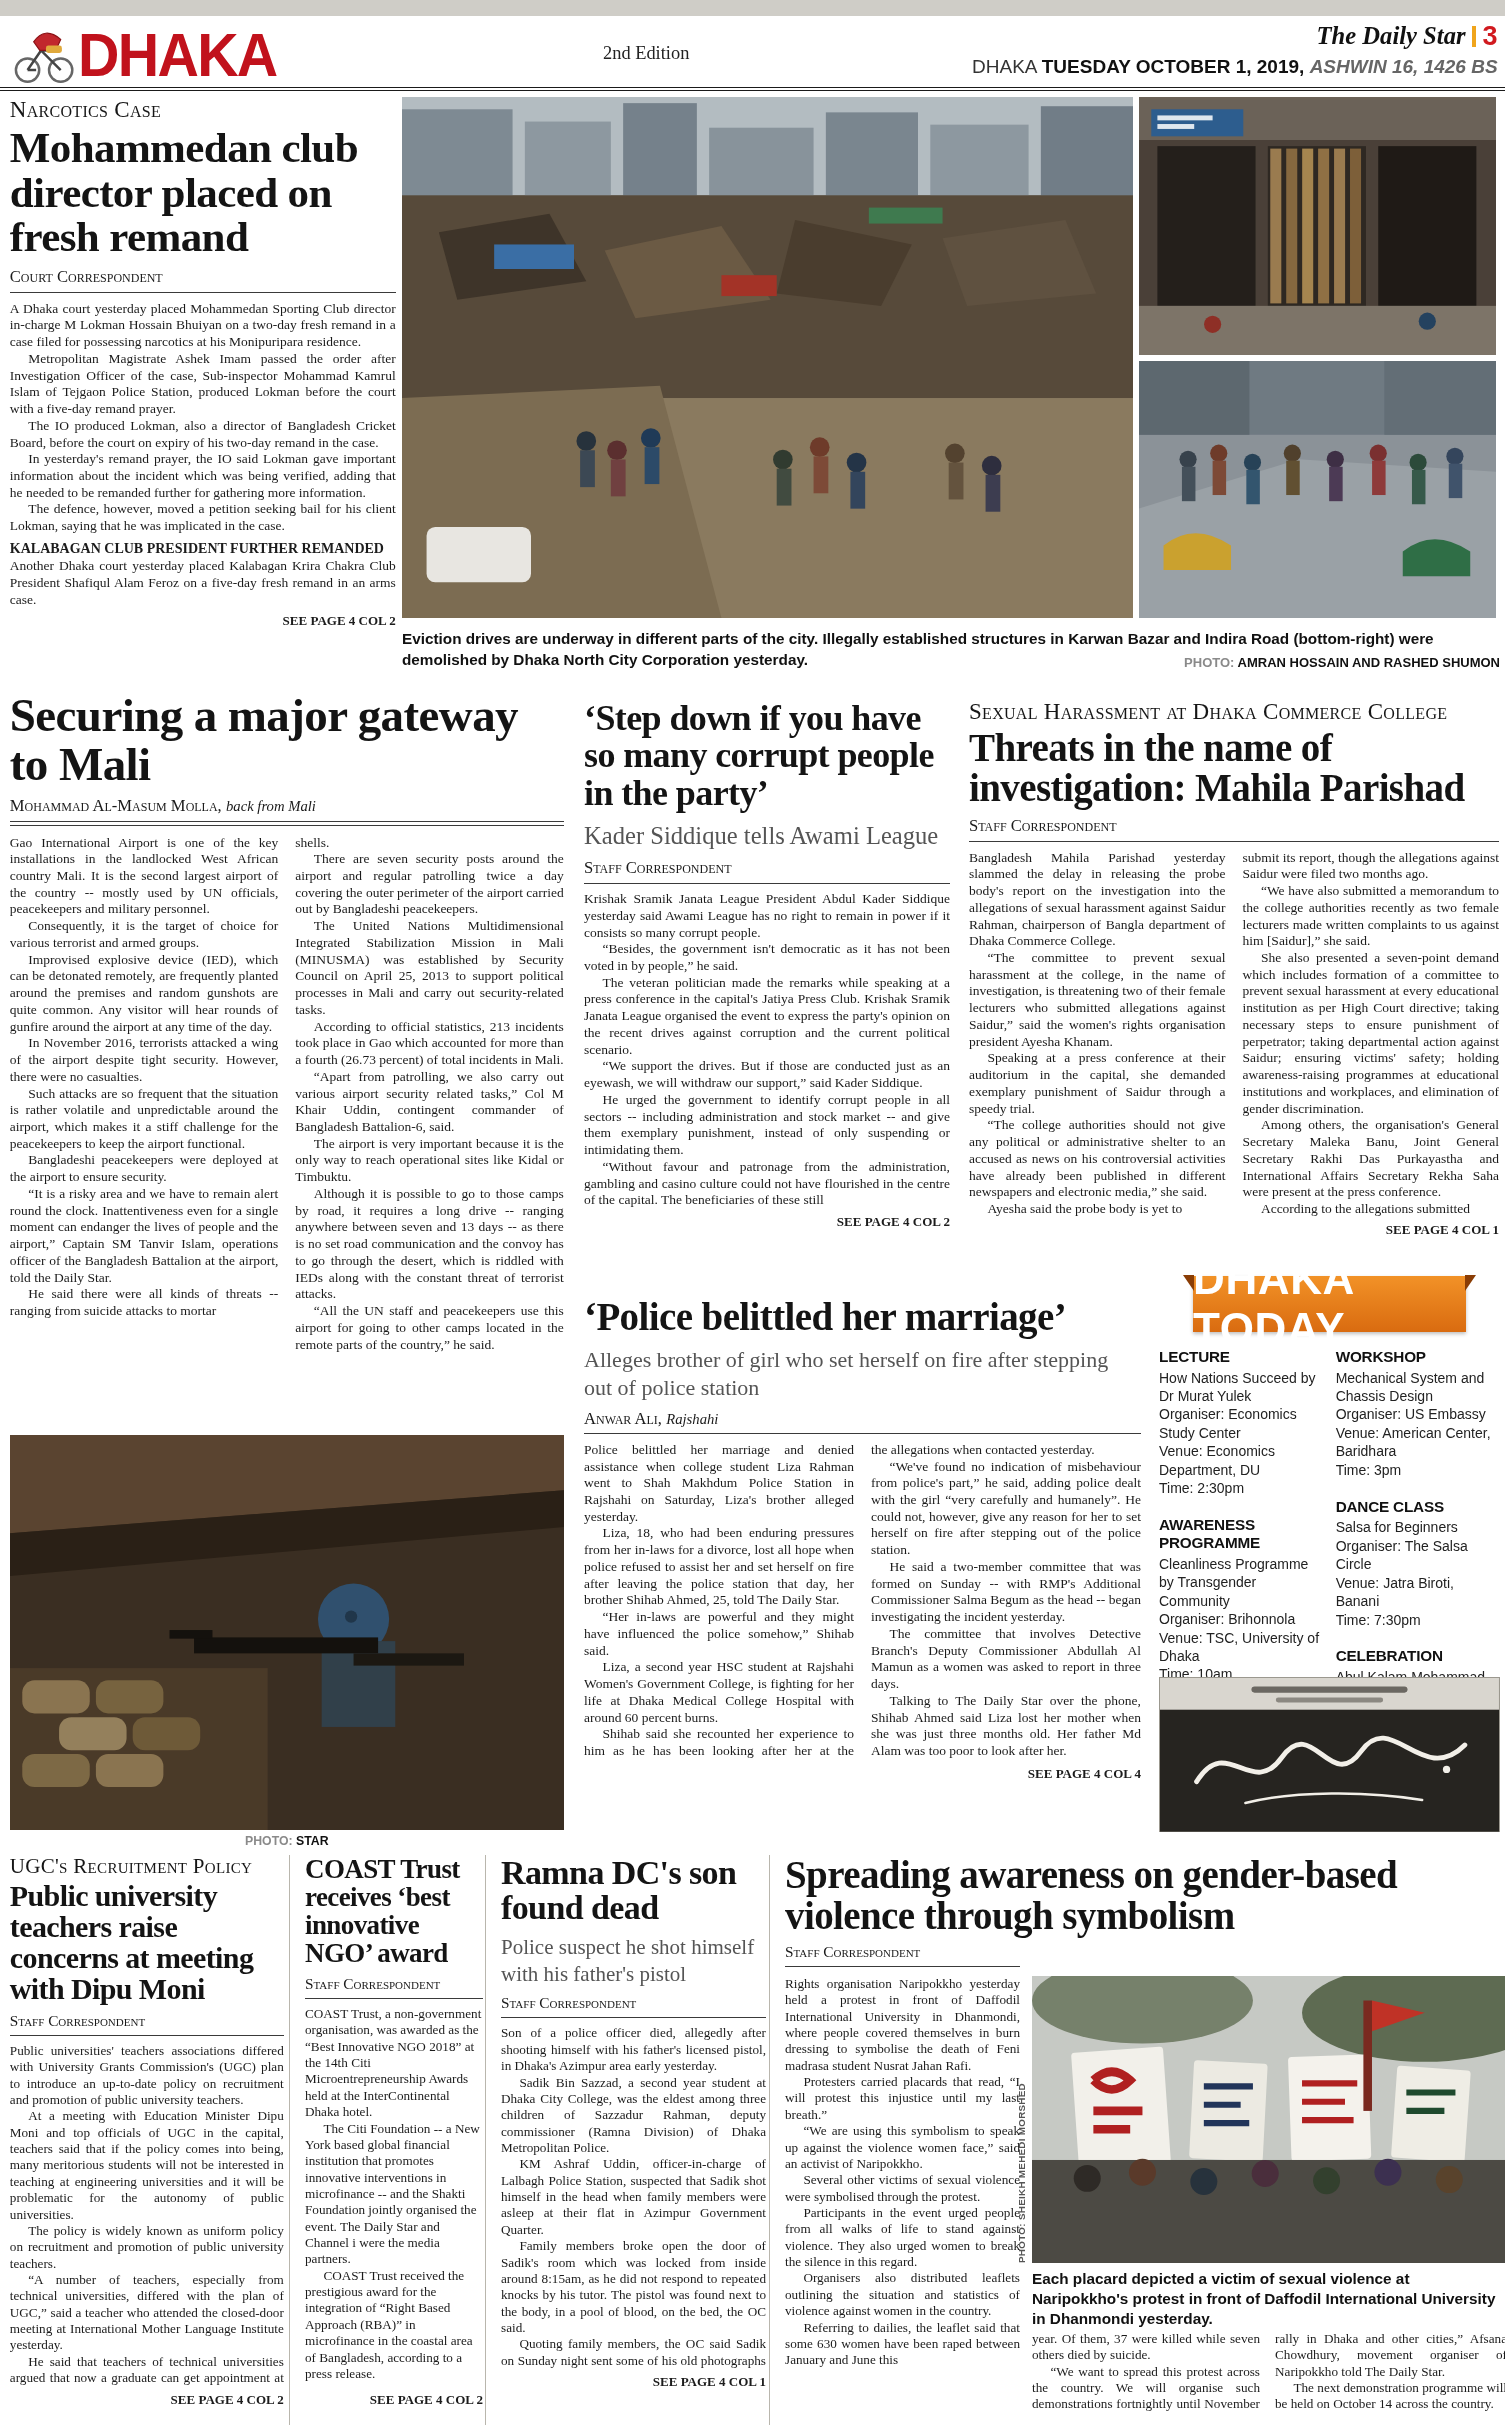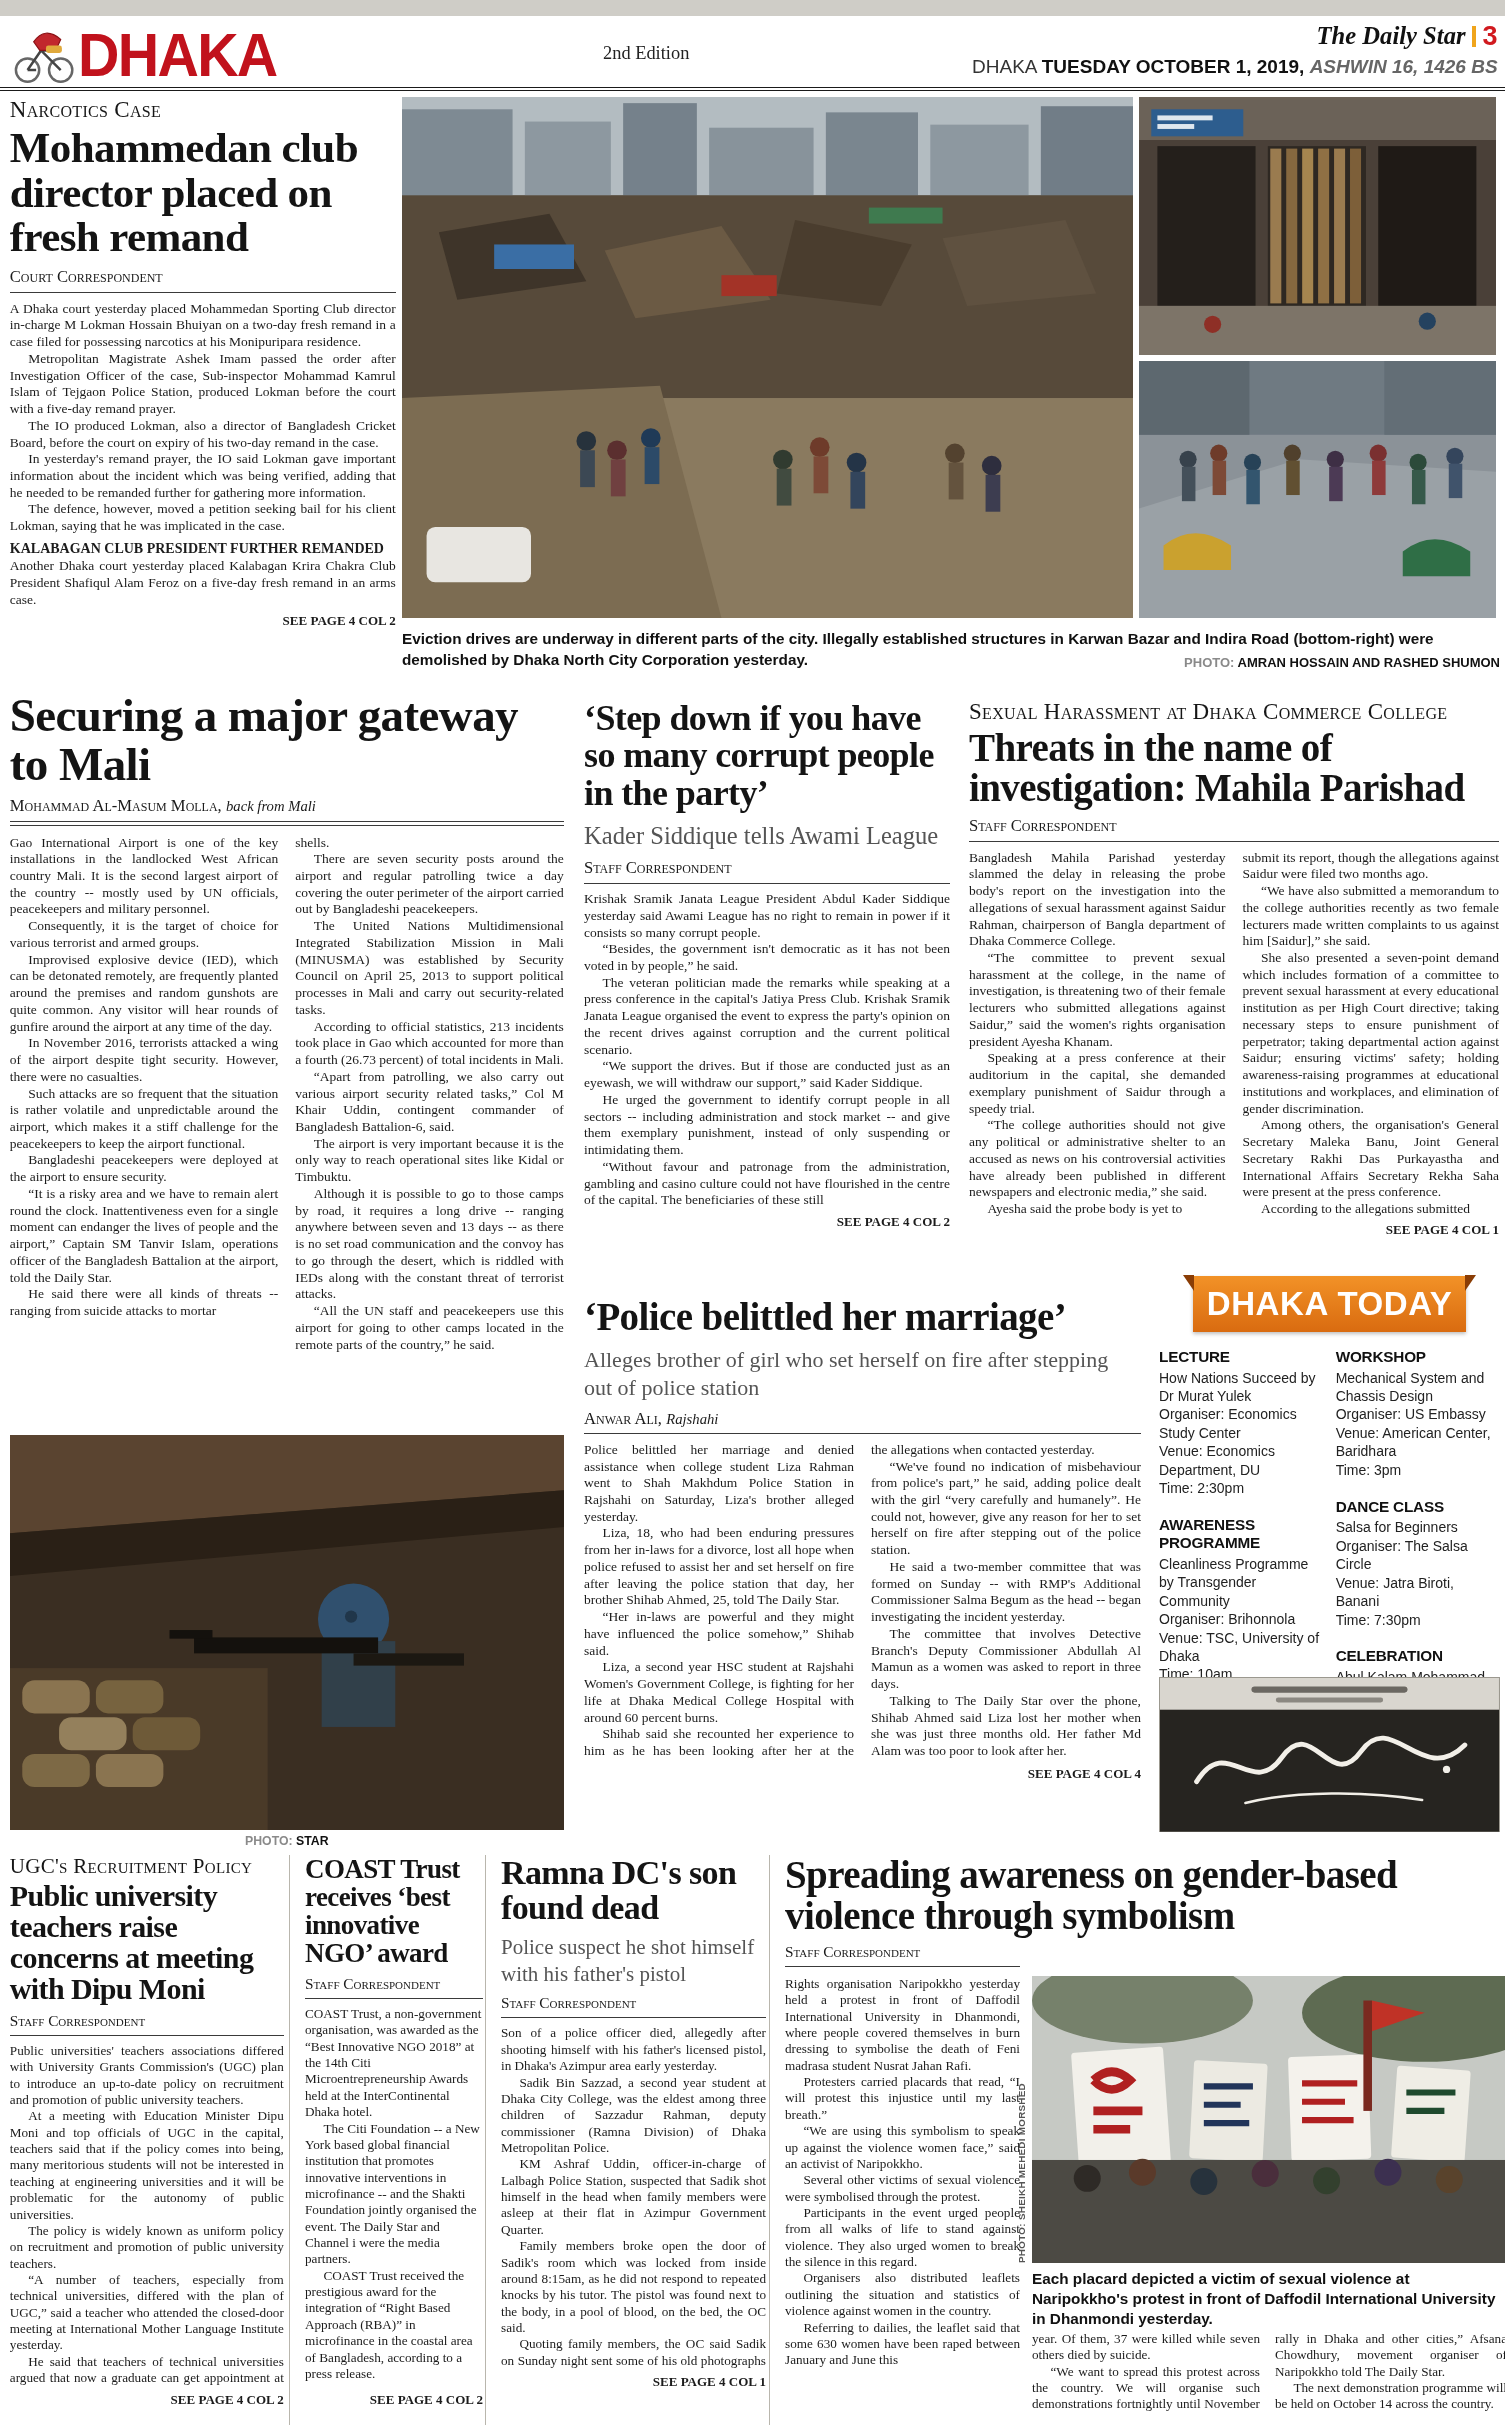--- a/index.html
+++ b/index.html
@@ -42,21 +42,21 @@
   .credit{position:absolute;right:0;bottom:-1.2px;font-family:"Liberation Sans",sans-serif;font-weight:700;font-size:13px;color:#111}
   .credit .lbl{color:#8a8a8a}
   .photo-credit-line{position:absolute;text-align:center;font-family:"Liberation Sans",sans-serif;font-weight:700;font-size:12.3px;color:#111}
   .photo-credit-line .lbl{color:#8a8a8a}
   
   .dtoday{position:absolute;left:1159px;top:1260px;width:341px;height:390px}
   .banner{position:relative;margin:0 34px;height:56px;background:linear-gradient(180deg,#f29227,#d96b10);display:flex;align-items:center;justify-content:center;box-shadow:0 1.8px 3.7px rgba(0,0,0,.25)}
   .banner:before,.banner:after{content:"";position:absolute;top:-1.2px;border-style:solid}
   .banner:before{left:-9.8px;border-width:0 11px 16px 0;border-color:transparent #8a3d05 transparent transparent}
   .banner:after{right:-9.8px;border-width:16px 11px 0 0;border-color:#8a3d05 transparent transparent transparent}
-  .banner-text{font-family:"Liberation Sans",sans-serif;font-weight:700;font-size:33px;color:#fff;letter-spacing:0.6px}
+  .banner-text{font-family:"Liberation Sans",sans-serif;font-weight:700;font-size:44px;color:#fff;letter-spacing:0.6px}
   .dtoday-cols{display:flex;gap:12.3px;margin-top:16px}
   .dtoday-col{flex:1;min-width:0}
   .event{margin-bottom:18.4px}
   .event-heading{font-family:"Liberation Sans",sans-serif;font-weight:700;font-size:15.3px;letter-spacing:-0.2px;color:#111;margin-bottom:2.5px}
   .event-line{font-family:"Liberation Sans",sans-serif;font-size:14px;line-height:1.32;color:#222}
   
   .ad{position:absolute;left:1159px;top:1661px;width:341px;height:155px;background:#262420;border:0.6px solid #9b988f}
   
   .vsep{border-left:0.6px solid #b9b6ad;padding-left:15px}
   

